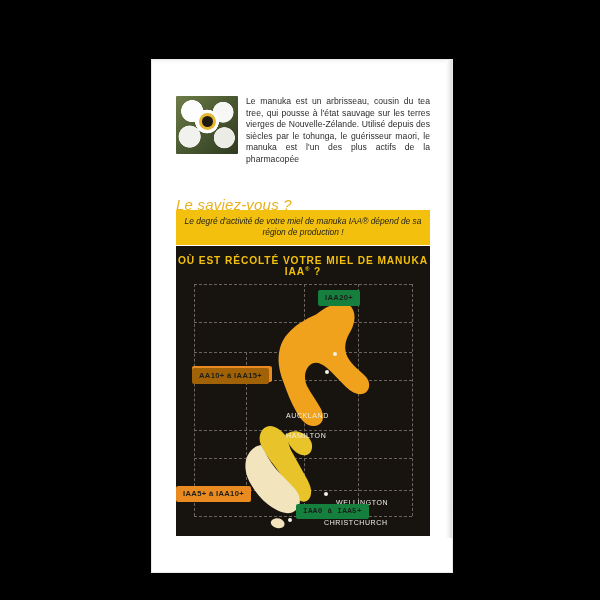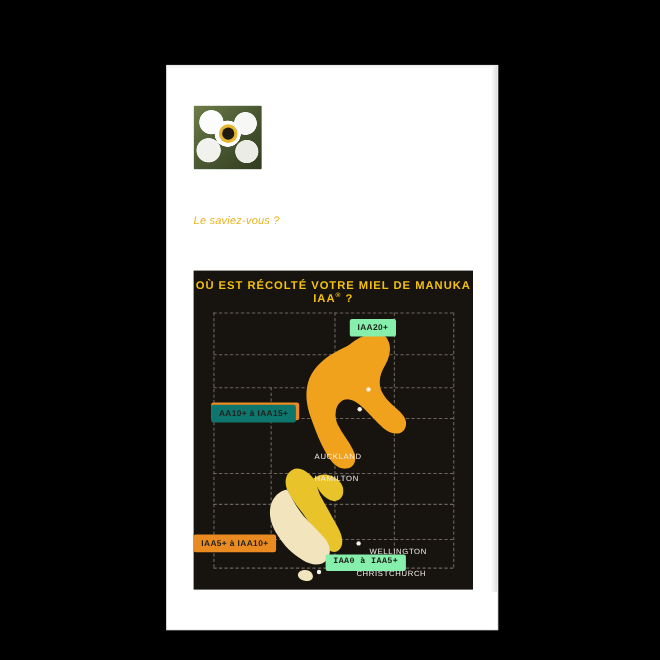--- a/index.html
+++ b/index.html
@@ -101,21 +101,21 @@
     line-height: 11.6px;
     color: #2b2b2b;
     text-align: justify;
   }
 
   
   .know-title {
     position: absolute;
     left: 24px;
     top: 136px;
-    font-size: 10px;
+    font-size: 15px;
     color: #e8b21d;
     font-style: italic;
     letter-spacing: 0.2px;
   }
   .know-band {
     position: absolute;
     left: 24px;
     top: 150px;
     width: 254px;
     background: #f2c00d;
@@ -182,23 +182,23 @@
     position: absolute;
     color: #1d1d1b;
     font-size: 7.6px;
     font-weight: bold;
     letter-spacing: 0.35px;
     padding: 3px 7px 3.5px 7px;
     border-radius: 2px;
     white-space: nowrap;
     box-sizing: border-box;
   }
-  .pill.amber { background: #86efac; }
+  .pill.amber { background: #15803d; }
   .pill.orange { background: #e98b20; }
-  .pill.deep { background: #0f766e; }
+  .pill.deep { background: #a16207; }
 
   .city {
     position: absolute;
     color: #f0ece6;
     font-size: 7px;
     letter-spacing: 0.6px;
     white-space: nowrap;
   }
   .city-dot {
     position: absolute;
@@ -224,23 +224,27 @@
 <div id="stage">
 
   <div id="package">
     <div class="box-edge-top"></div>
     <div class="box-edge-right"></div>
 
     <div class="intro">
       <div class="flower-photo">
         <div class="stamen"></div>
       </div>
+      <div class="intro-text">Le manuka est un arbrisseau, cousin du tea tree, qui pousse à l'état sauvage sur les terres vierges de Nouvelle-Zélande. Utilisé depuis des siècles par le tohunga, le guérisseur maori, le manuka est l'un des plus actifs de la pharmacopée</div>
     </div>
 
     <div class="know-title">Le saviez-vous ?</div>
+    <div class="know-band">
+      <p>Le degré d'activité de votre miel de manuka IAA® dépend de sa région de production !</p>
+    </div>
 
     <div class="map-panel">
 
       <div class="map-title">
         <span>OÙ EST RÉCOLTÉ VOTRE MIEL DE MANUKA IAA</span><span class="reg">®</span>
         <span>?</span>
       </div>
 
       <div class="dashes">
         <div class="v" style="left:18px;  top:38px;  height:232px;"></div>

